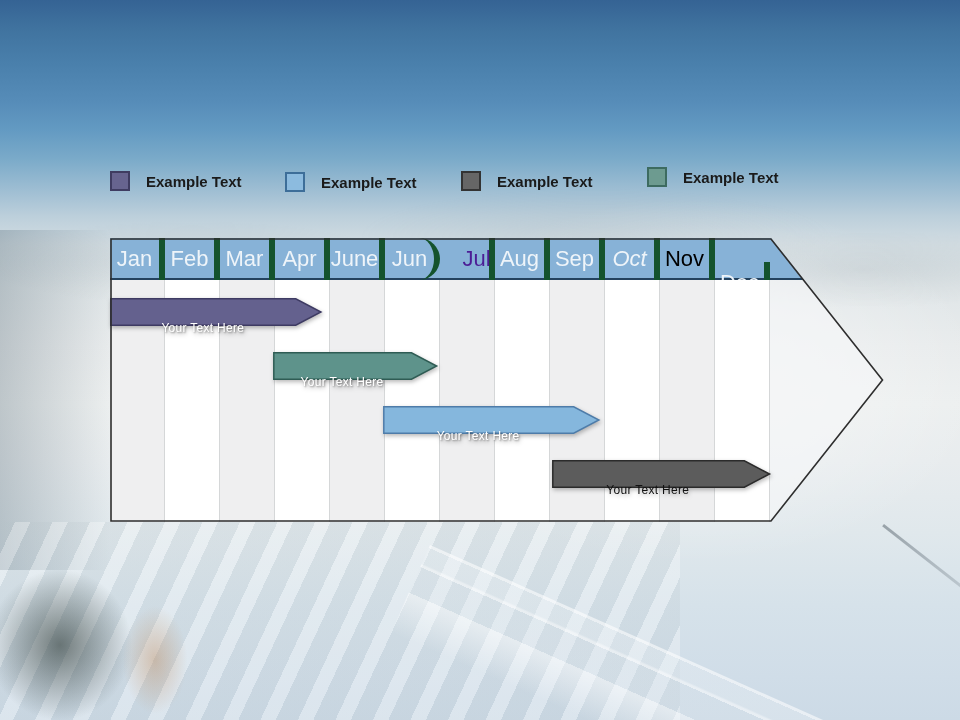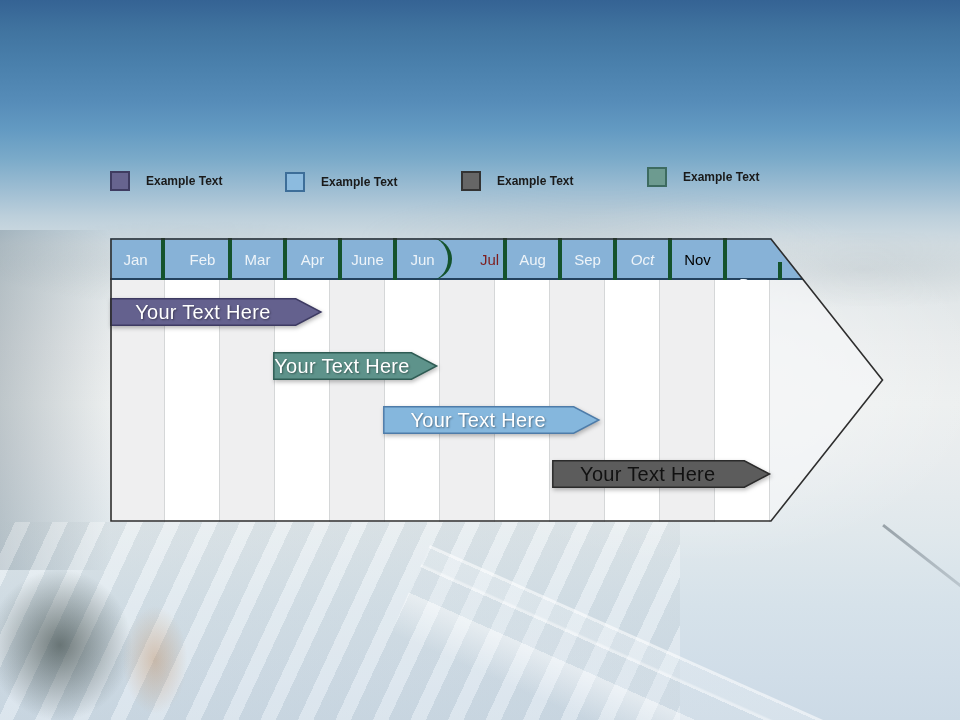--- a/index.html
+++ b/index.html
@@ -32,36 +32,36 @@
   .t-bold{font-weight:700;}
   .t-rest{font-weight:400;}
 
   .legend{position:absolute;left:0;top:0;width:960px;height:220px;}
   .legend-item{position:absolute;display:flex;align-items:center;gap:16px;}
   .legend-item:nth-child(1){left:110px;top:171px;}
   .legend-item:nth-child(2){left:285px;top:172px;}
   .legend-item:nth-child(3){left:461px;top:171px;}
   .legend-item:nth-child(4){left:647px;top:167px;}
   .legend-swatch{width:20px;height:20px;border:2px solid #444;box-sizing:border-box;}
-  .legend-label{font-size:12px;font-weight:700;color:#1a1a1a;}
+  .legend-label{font-size:15px;font-weight:700;color:#1a1a1a;}
 
   .chart{position:absolute;left:110px;top:238px;width:774px;height:284px;}
   .tip-fill{position:absolute;left:660px;top:0;width:113px;height:284px;
     clip-path:polygon(0 0,100% 50%,0 100%);background:rgba(244,245,246,.72);}
   .chart-header{position:absolute;left:0;top:0;width:695px;height:42px;display:flex;box-sizing:border-box;
     clip-path:polygon(0 0,661px 0,694px 42px,0 42px);border-bottom:2px solid #24425e;}
   .month-cell{width:55px;height:42px;box-sizing:border-box;flex:0 0 55px;display:flex;align-items:center;justify-content:center;
-    border-right:4px solid #14532d;font-size:15px;}
+    border-right:6px solid #14532d;font-size:22px;}
   .chart-body{position:absolute;left:0;top:42px;width:660px;height:242px;display:flex;}
   .stripe{width:55px;height:242px;box-sizing:border-box;flex:0 0 55px;border-right:1px solid #d5d7d8;}
   .bars-layer{position:absolute;left:0;top:42px;width:774px;height:242px;}
   .bar{position:absolute;filter:drop-shadow(1px 2px 2px rgba(0,0,0,.28));}
   .bar svg{position:absolute;left:0;top:0;overflow:visible;}
-  .bar-label{position:absolute;left:0;top:0;height:100%;display:flex;align-items:center;justify-content:center;
-    font-size:20px;letter-spacing:.3px;text-shadow:1px 1px 2px rgba(0,0,0,.4);white-space:nowrap;}
+  .bar-label{position:absolute;left:0;top:16px;height:100%;display:flex;align-items:center;justify-content:center;
+    font-size:12px;letter-spacing:.3px;text-shadow:1px 1px 2px rgba(0,0,0,.4);white-space:nowrap;}
   .arrow-outline{position:absolute;left:0;top:0;}
 </style>
 </head>
 <body>
 
 <div class="slide">
 
   <div class="bg bg-haze"></div>
   <div class="bg bg-rocks"></div>
   <div class="bg bg-leftwall"></div>
@@ -88,26 +88,26 @@
       <div class="legend-item">
         <div class="legend-swatch" style="background: rgb(109, 155, 144); border-color: rgb(61, 107, 96);"></div>
         <div class="legend-label">Example Text</div>
       </div>
     </div>
 
   <div class="chart">
     <div class="tip-fill"></div>
     <div class="chart-header" style="background: rgb(135, 178, 215);">
         <div class="month-cell" style="color: rgb(238, 244, 249);">Jan</div>
-        <div class="month-cell" style="color: rgb(238, 244, 249); margin-left: 12px;">Feb</div>
+        <div class="month-cell" style="color: rgb(238, 244, 249);">Feb</div>
         <div class="month-cell" style="color: rgb(238, 244, 249);">Mar</div>
         <div class="month-cell" style="color: rgb(238, 244, 249);">Apr</div>
         <div class="month-cell" style="color: rgb(238, 244, 249);">June</div>
         <div class="month-cell" style="color: rgb(238, 244, 249); border-radius: 21px;">Jun</div>
-        <div class="month-cell" style="color: #7f1d1d; padding-left: 24px;">Jul</div>
+        <div class="month-cell" style="color: #4c1d95; padding-left: 24px;">Jul</div>
         <div class="month-cell" style="color: rgb(238, 244, 249);">Aug</div>
         <div class="month-cell" style="color: rgb(238, 244, 249);">Sep</div>
         <div class="month-cell" style="color: rgb(238, 244, 249); font-style: italic;">Oct</div>
         <div class="month-cell" style="color: #000000;">Nov</div>
         <div class="month-cell" style="color: rgb(238, 244, 249); margin-top: 24px;">Dec</div>
       </div>
     <div class="chart-body">
         <div class="stripe" style="background: rgb(239, 239, 240);"></div>
         <div class="stripe" style="background: rgb(255, 255, 255);"></div>
         <div class="stripe" style="background: rgb(239, 239, 240);"></div>

